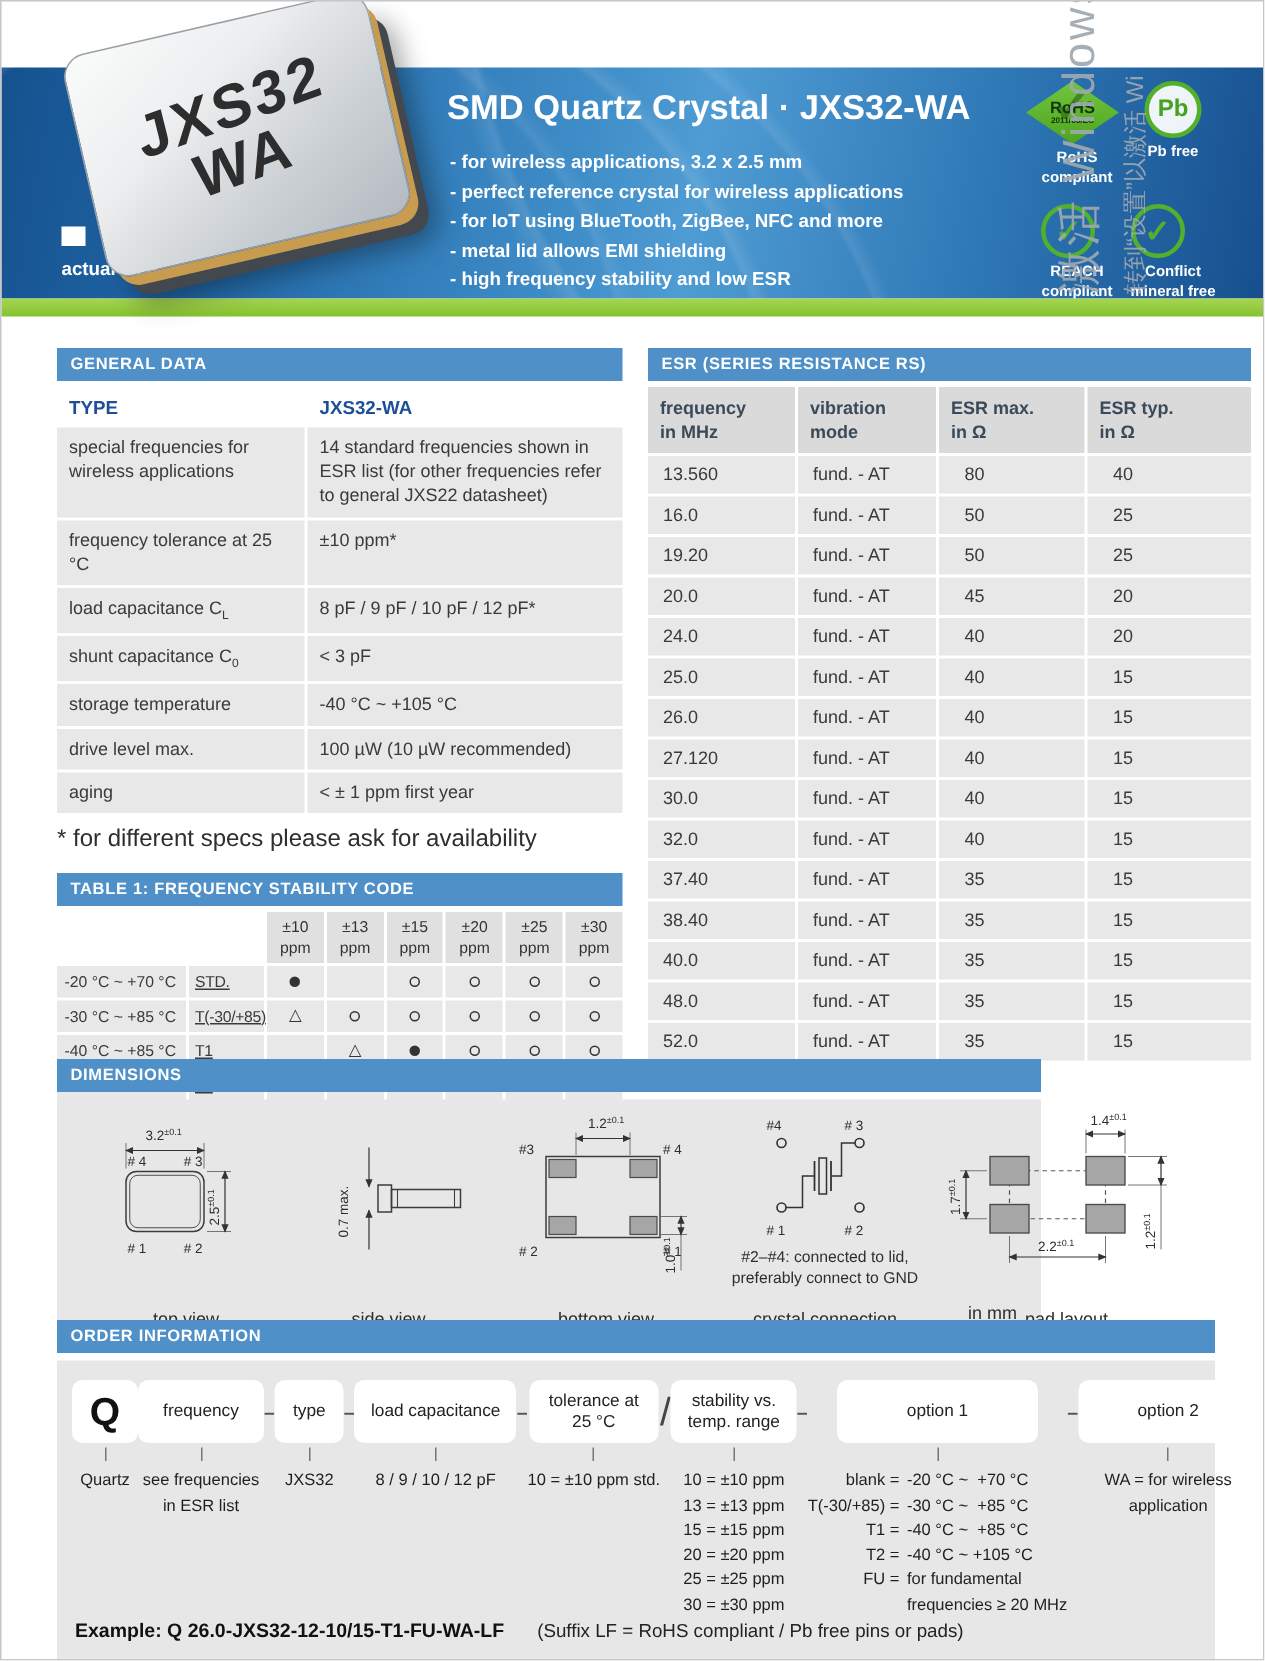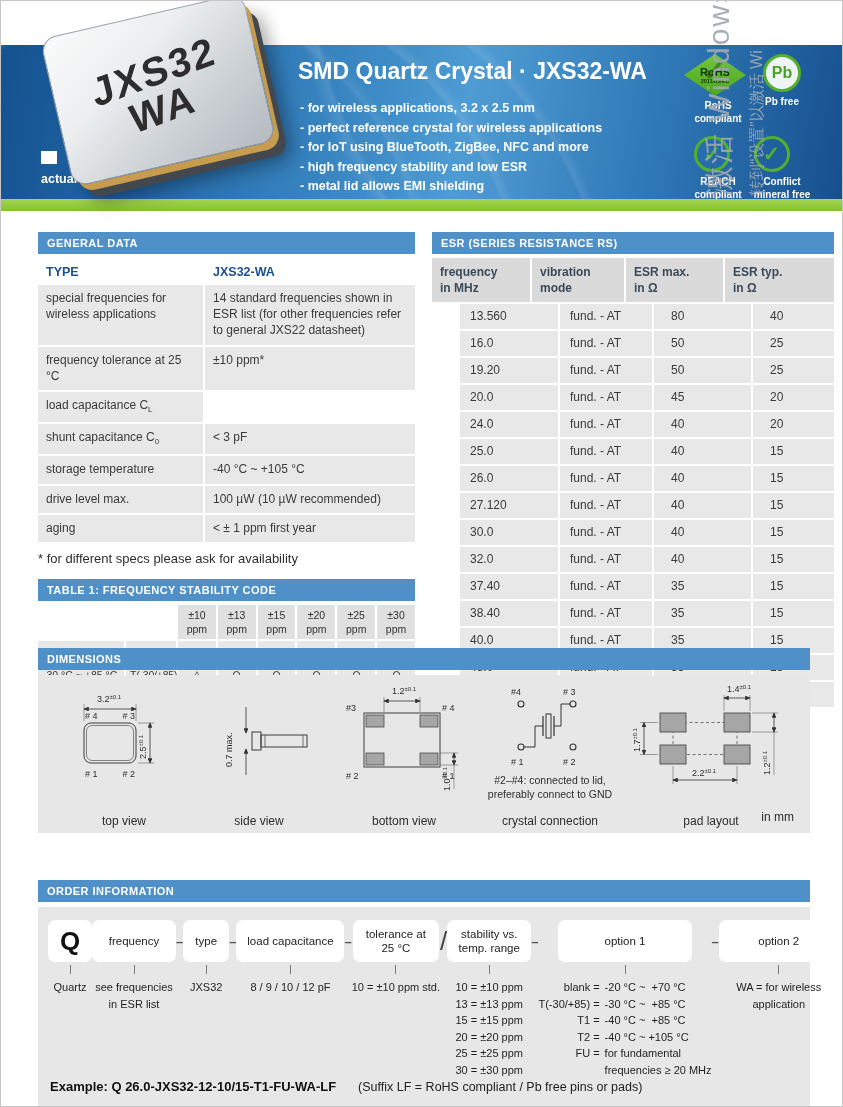--- a/index.html
+++ b/index.html
@@ -65,21 +65,21 @@
   .col-right { position:absolute; left:432px; top:232px; width:402px; }
   .cell { background:#e8e8e8; }
 
   
   .gd-head { display:grid; grid-template-columns:165px 1fr; column-gap:2px; margin-top:4px; }
   .gd-head div { padding:7px 8px 6px 8px; color:#1d4f96; font-weight:bold; font-size:12.5px; background:#fff; }
   .gd-body { display:flex; flex-direction:column; gap:2px; }
   .gd-row { display:grid; grid-template-columns:165px 1fr; column-gap:2px; }
   .gd-row .cell { padding:5px 8px 6px 8px; font-size:12px; line-height:1.35; }
   sub { font-size:8px; }
-  .footnote { margin-top:9px; font-size:13px; color:#2e2e2e; }
+  .footnote { margin-top:9px; font-size:16px; color:#2e2e2e; }
 
   
   .st-bar { margin-top:13px; }
   .st-grid { display:flex; flex-direction:column; gap:2px; margin-top:4px; }
   .st-row { display:grid; grid-template-columns:86px 50px repeat(6,1fr); column-gap:2px; }
   .st-head-cell { background:#e0e0e0; text-align:center; font-size:10.5px; color:#333;
     padding:4px 0 3px 0; line-height:1.3; }
   .st-spacer { background:transparent; }
   .st-range, .st-code { font-size:10.5px; padding:4px 0 4px 5px; display:flex; align-items:center; }
   .st-code { letter-spacing:-.2px; padding-left:4px;text-decoration:underline; }
@@ -93,21 +93,21 @@
 
   
   .esr-grid { display:flex; flex-direction:column; gap:2px; margin-top:4px; }
   .esr-row, .esr-head { display:grid; grid-template-columns:98px 92px 97px 1fr; column-gap:2px; }
   .esr-head .cell { background:#dadada; font-weight:bold; color:#3b4a5a; font-size:12px;
     padding:6px 8px; line-height:1.35; }
   .esr-row .cell { font-size:12px; padding:5px 8px 6px 10px; }
   .esr-row .cell:nth-child(3), .esr-row .cell:nth-child(4) { padding-left:17px; }
 
   
-  .dims { position:absolute; left:38px; top:648px; width:772px; }
+  .dims { position:absolute; left:38px; top:706px; width:656px; }
   .dims-panel { position:relative; margin-top:5px; height:158px; background:#e7e7e7; }
   .dia { position:absolute; top:8px; bottom:5px; display:flex; flex-direction:column; align-items:center; }
   .dia .caption { margin-top:auto; font-size:12px; color:#2e2e2e; }
   .dia-notes { font-size:10.5px; color:#2e2e2e; line-height:1.35; text-align:center; }
   .unit-label { position:absolute; right:16px; bottom:9px; font-size:12px; color:#2e2e2e; }
   svg text { font-family:"Liberation Sans",sans-serif; font-size:9px; fill:#2e2e2e; }
   svg .tol { font-size:6px; }
 
   
   .order { position:absolute; left:38px; top:880px; width:772px; }
@@ -133,22 +133,22 @@
 <body>
 
 <div class="page-frame"></div>
 
 <div class="hero">
   <div class="hero-title">SMD Quartz Crystal · JXS32-WA</div>
   <div class="hero-bullets">
     <div>- for wireless applications, 3.2 x 2.5 mm</div>
     <div>- perfect reference crystal for wireless applications</div>
     <div>- for IoT using BlueTooth, ZigBee, NFC and more</div>
+    <div>- metal lid allows EMI shielding</div>
     <div>- high frequency stability and low ESR</div>
-    <div>- metal lid allows EMI shielding</div>
   </div>
   <div class="actual-size-box"></div>
   <div class="actual-size-label">actual size</div>
 
   <div class="badges">
     <div class="badge">
       <div class="rohs-diamond">
         <span class="rohs-check">✓</span>
         <span class="rohs-t">RoHS</span>
         <span class="rohs-s">2011/65/EC</span>
@@ -198,20 +198,21 @@
       <div class="gd-row">
         <div class="cell gd-label">special frequencies for wireless applications</div>
         <div class="cell gd-value">14 standard frequencies shown in ESR list (for other frequencies refer to general JXS22 datasheet)</div>
       </div>
       <div class="gd-row">
         <div class="cell gd-label">frequency tolerance at 25 °C</div>
         <div class="cell gd-value">±10 ppm*</div>
       </div>
       <div class="gd-row">
         <div class="cell gd-label">load capacitance C<sub>L</sub></div>
+        <div class="cell gd-value">8 pF / 9 pF / 10 pF / 12 pF*</div>
       </div>
       <div class="gd-row">
         <div class="cell gd-label">shunt capacitance C<sub>0</sub></div>
         <div class="cell gd-value">&lt; 3 pF</div>
       </div>
       <div class="gd-row">
         <div class="cell gd-label">storage temperature</div>
         <div class="cell gd-value">-40 °C ~ +105 °C</div>
       </div>
       <div class="gd-row">
@@ -364,21 +365,21 @@
         </div>
       <div class="cell">
           <div>ESR max.</div>
           <div>in Ω</div>
         </div>
       <div class="cell">
           <div>ESR typ.</div>
           <div>in Ω</div>
         </div>
     </div>
-    <div style="display:flex;flex-direction:column;gap:2px;margin-left:28px;">
+    <div style="display:flex;flex-direction:column;gap:2px;">
         <div class="esr-row">
           <div class="cell">13.560</div>
           <div class="cell">fund. - AT</div>
           <div class="cell">80</div>
           <div class="cell">40</div>
         </div>
         <div class="esr-row">
           <div class="cell">16.0</div>
           <div class="cell">fund. - AT</div>
           <div class="cell">50</div>

